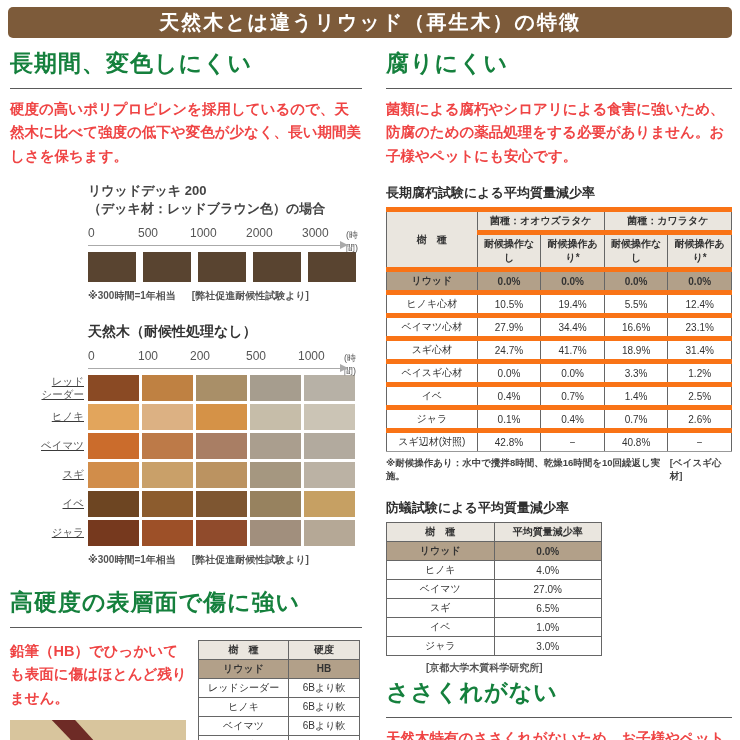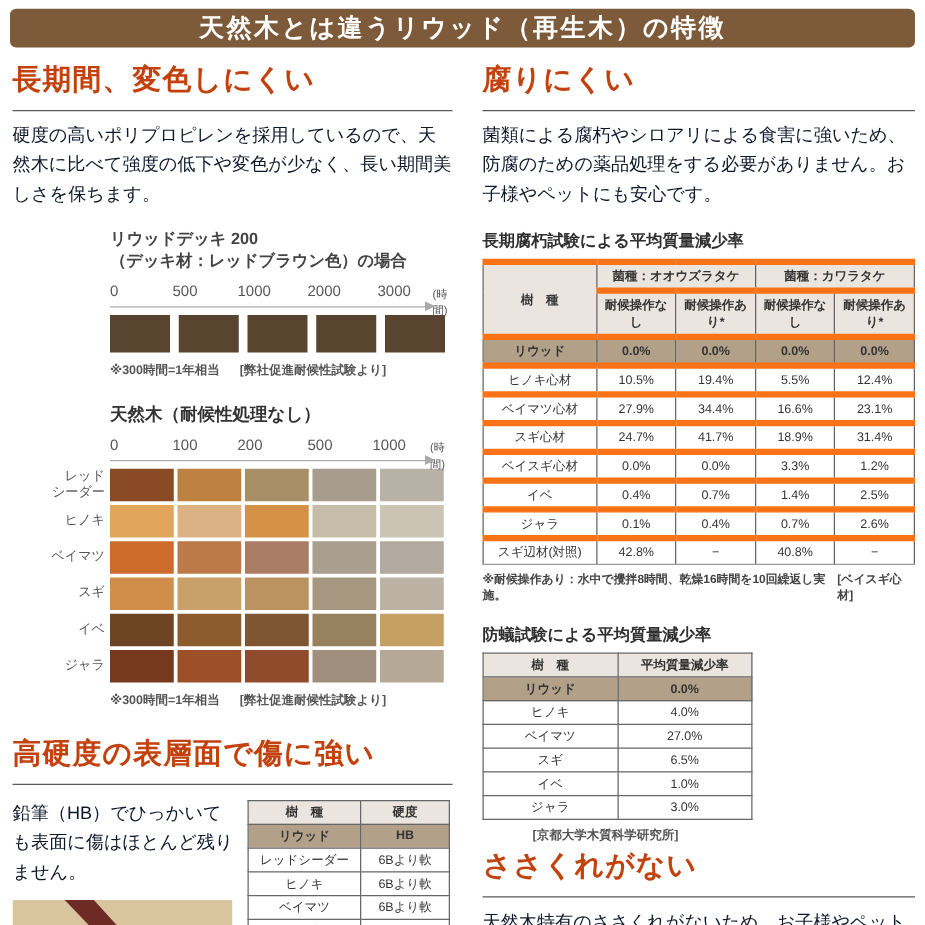--- a/index.html
+++ b/index.html
@@ -5,39 +5,39 @@
   html,body{margin:0;padding:0;}
   body{width:740px;height:740px;background:#fff;overflow:hidden;
        font-family:"Liberation Sans","DejaVu Sans",sans-serif;color:#3a3a3a;}
   .page{position:relative;width:740px;height:552px;}
   .banner{position:absolute;left:8px;top:7px;width:724px;height:31px;border-radius:5px;
           background:#7d5b3a;color:#fff;font-size:20px;font-weight:bold;letter-spacing:2px;
           display:flex;align-items:center;justify-content:center;}
   .col{position:absolute;top:46px;}
   .col-left{left:10px;width:352px;}
   .col-right{left:386px;width:346px;}
-  h2.sec{font-family:"Liberation Serif","DejaVu Serif",serif;font-weight:600;color:#c2410c;
+  h2.sec{font-family:"Liberation Serif","DejaVu Serif",serif;font-weight:600;color:#15803d;
          font-size:23px;letter-spacing:1px;margin:0 0 0 0;padding:2px 0 9px 0;
          border-bottom:1px solid #5a5a5a;}
-  p.body{font-size:14.5px;font-weight:normal;line-height:1.62;margin:9px 0 0 0;color:#0f172a;}
+  p.body{font-size:14.5px;font-weight:bold;line-height:1.62;margin:9px 0 0 0;color:#ef4444;}
   .chart-block{margin:14px 0 0 78px;width:272px;}
   .chart-title{font-size:13px;font-weight:bold;color:#444;line-height:1.35;white-space:pre-line;}
   .axis{position:relative;height:17px;margin-top:8px;font-size:12px;color:#555;}
   .axis span{position:absolute;top:0;}
   .axis .unit{font-size:9px;top:3px;}
   .axis-line{position:relative;height:1px;background:#aaa;width:258px;margin:2px 0 6px 0;}
   .axis-line::after{content:'';position:absolute;right:-2px;top:-4px;
       border-left:8px solid #aaa;border-top:4px solid transparent;border-bottom:4px solid transparent;}
   .swatch-row{display:flex;gap:7px;}
   .swatch{width:48px;height:30px;}
   .note{display:flex;gap:16px;font-size:10px;color:#555;margin-top:7px;font-weight:bold;}
   .nat-block{margin-top:20px;}
   .nat-title{font-size:14px;font-weight:bold;color:#333;margin-left:78px;}
   .nat-axis-wrap{margin-left:78px;}
-  .grid-row{display:flex;align-items:center;margin-bottom:3px;}
+  .grid-row{display:flex;align-items:center;margin-bottom:3px;text-decoration:underline;}
   .grid-label{width:74px;padding-right:4px;text-align:right;font-size:10.5px;color:#555;
               white-space:pre-line;line-height:1.2;}
   .grid-cells{display:flex;gap:3px;}
   .cell{width:51px;height:26px;}
   table{border-collapse:collapse;}
   .tbl{font-size:10px;color:#333;}
   .tbl th{background:#eae6df;font-weight:bold;}
   .tbl th,.tbl td{border:1px solid #666;padding:2px 3px;text-align:center;}
   .tbl tr.hl td{background:#b2a089;font-weight:bold;}
   .tbl-title{font-size:13px;font-weight:bold;color:#2f2f2f;margin:16px 0 5px 0;}

